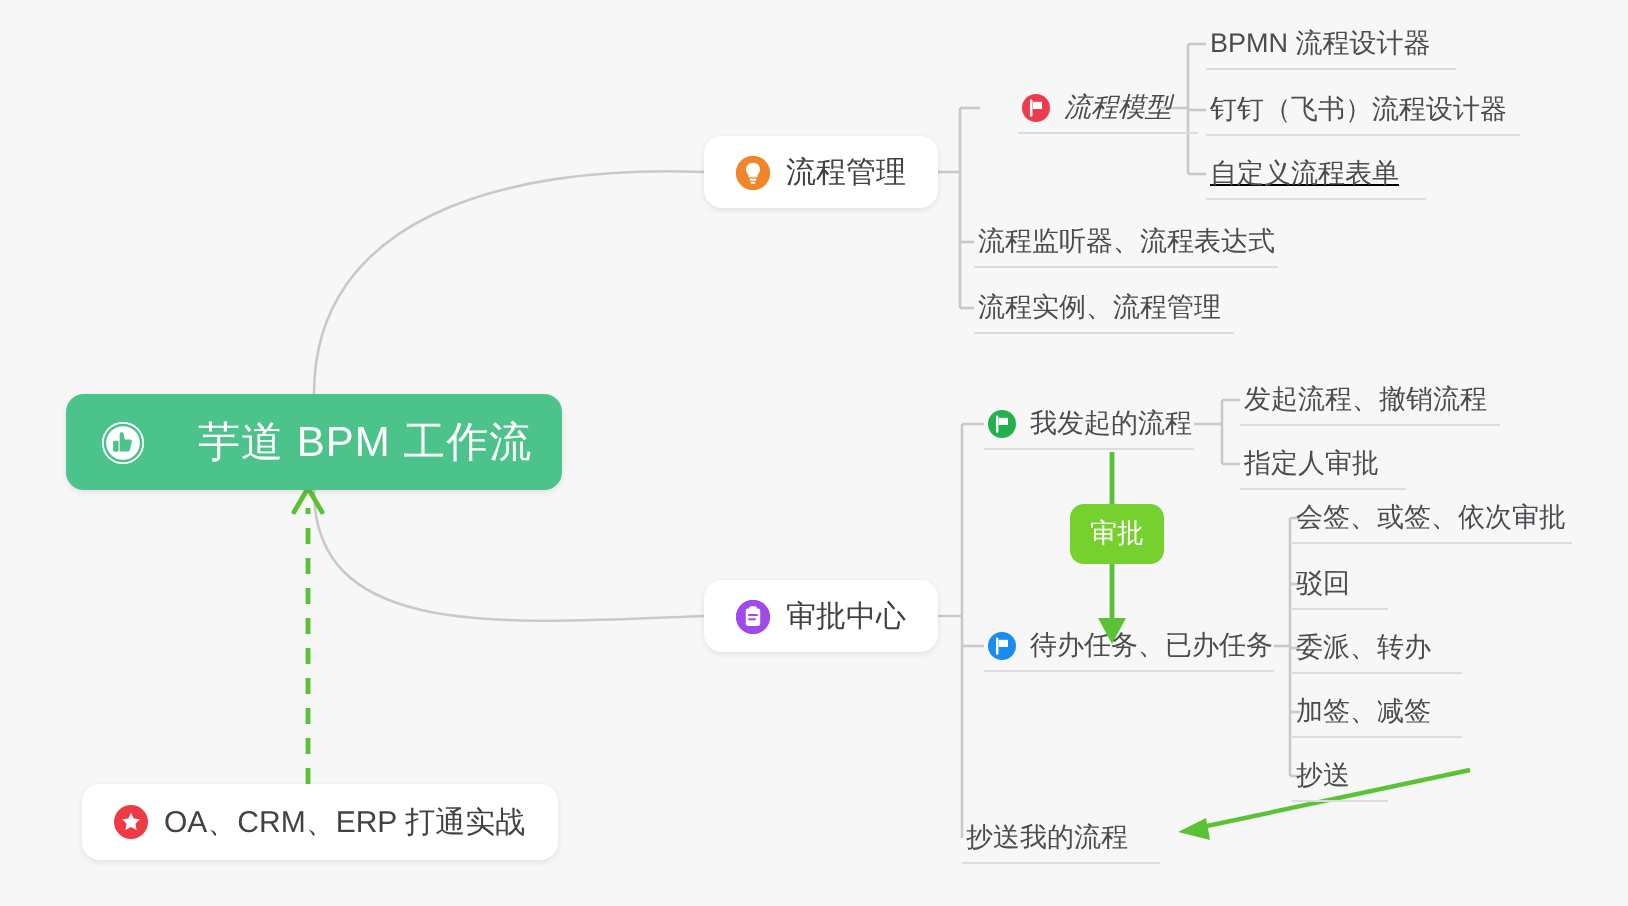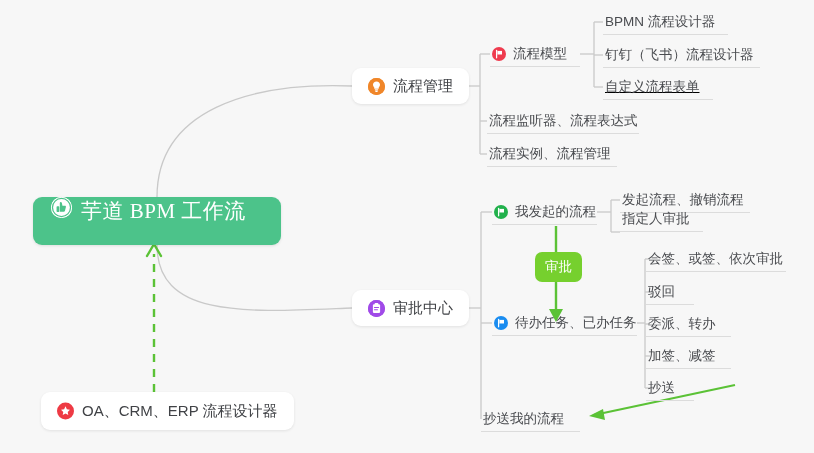--- a/index.html
+++ b/index.html
@@ -22,28 +22,28 @@
     left: 0; top: 0;
     width: 814px;
     height: 453px;
     pointer-events: none;
   }
 
   
   .root-node {
     position: absolute;
     display: flex;
-    gap: 9px;
+    align-items: center;
+    gap: 27px;
     background: #4cc38a;
     border-radius: 9px;
     padding: 0 18px;
     height: 48px;
     box-shadow: 0 1px 3px rgba(0,0,0,0.10);
     box-sizing: border-box;
-    font-family: Liberation Serif, serif;
   }
   .root-label {
     color: #ffffff;
     font-size: 21px;
     letter-spacing: 0.5px;
     white-space: nowrap;
   }
 
   
   .pill-node {
@@ -197,21 +197,21 @@
         <path d="M8 3.2 C10.0 3.2 11.3 4.6 11.3 6.3 C11.3 7.5 10.6 8.2 10.1 8.9
                  L10.1 10.0 L5.9 10.0 L5.9 8.9 C5.4 8.2 4.7 7.5 4.7 6.3
                  C4.7 4.6 6.0 3.2 8 3.2 Z" fill="#ffffff"></path>
         <rect x="6.4" y="10.6" width="3.2" height="1.1" rx="0.5" fill="#ffffff"></rect>
         <rect x="6.9" y="12.1" width="2.2" height="1.0" rx="0.5" fill="#ffffff"></rect>
       </svg>
     </span>
     <span class="pill-label">流程管理</span>
   </div>
 
-  <div class="text-node" style="left:490px; top:41px; width:90px;">
+  <div class="text-node" style="left:509px; top:41px; width:90px;font-style:italic;">
     <span class="icon-badge small">
       <svg viewBox="0 0 14 14" width="14" height="14" aria-hidden="true">
         <circle cx="7" cy="7" r="7" fill="#ef3b4e"></circle>
         <path d="M4.6 3.4 L4.6 10.8" stroke="#ffffff" stroke-width="1.25" stroke-linecap="round"></path>
         <path d="M5.4 3.9 L10.0 3.9 L10.0 7.5 L5.4 7.5 Z" fill="#ffffff"></path>
       </svg>
     </span>
     <span class="text-label">流程模型</span>
   </div>
 
@@ -252,21 +252,21 @@
         <path d="M4.6 3.4 L4.6 10.8" stroke="#ffffff" stroke-width="1.25" stroke-linecap="round"></path>
         <path d="M5.4 3.9 L10.0 3.9 L10.0 7.5 L5.4 7.5 Z" fill="#ffffff"></path>
       </svg>
     </span>
     <span class="text-label">我发起的流程</span>
   </div>
 
   <div class="text-node" style="left:620px; top:187px; width:130px;">
     <span class="text-label">发起流程、撤销流程</span>
   </div>
-  <div class="text-node" style="left:620px; top:206px; width:83px;">
+  <div class="text-node" style="left:620px; top:219px; width:83px;">
     <span class="text-label">指定人审批</span>
   </div>
 
   <div class="text-node" style="left:492px; top:310px; width:145px;">
     <span class="icon-badge small">
       <svg viewBox="0 0 14 14" width="14" height="14" aria-hidden="true">
         <circle cx="7" cy="7" r="7" fill="#1a8cf0"></circle>
         <path d="M4.6 3.4 L4.6 10.8" stroke="#ffffff" stroke-width="1.25" stroke-linecap="round"></path>
         <path d="M5.4 3.9 L10.0 3.9 L10.0 7.5 L5.4 7.5 Z" fill="#ffffff"></path>
       </svg>
@@ -299,16 +299,16 @@
   </div>
 
   <div class="pill-node" style="left:41px; top:392px; height:38px;">
     <span class="icon-badge">
       <svg viewBox="0 0 18 18" width="18" height="18" aria-hidden="true">
         <circle cx="9" cy="9" r="9" fill="#ee3a44"></circle>
         <path d="M9 4.1 L10.45 7.15 L13.7 7.6 L11.35 9.95 L11.95 13.3
                  L9 11.7 L6.05 13.3 L6.65 9.95 L4.3 7.6 L7.55 7.15 Z" fill="#ffffff"></path>
       </svg>
     </span>
-    <span class="pill-label">OA、CRM、ERP 流程设计器</span>
+    <span class="pill-label">OA、CRM、ERP 打通实战</span>
   </div>
 
 </div>
 
 </body></html>

